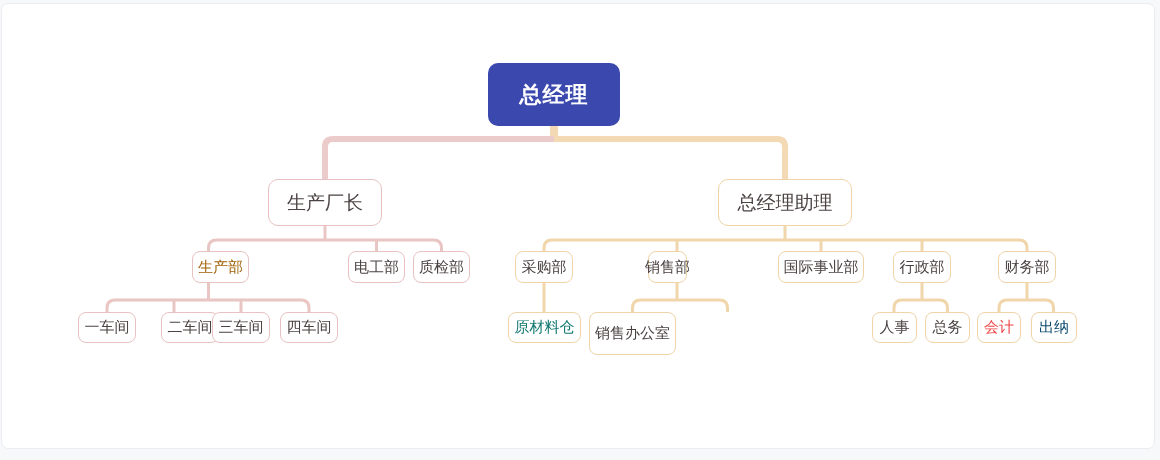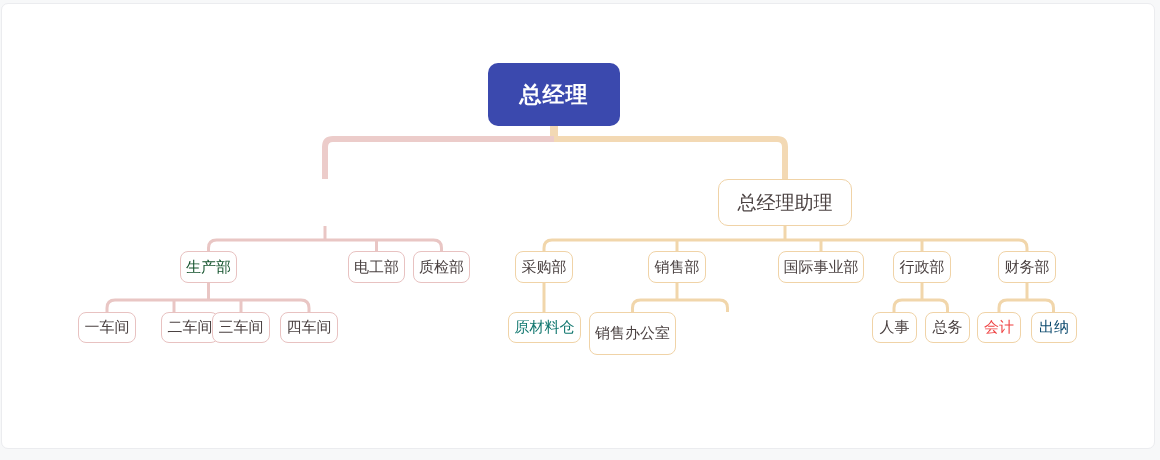--- a/index.html
+++ b/index.html
@@ -93,28 +93,29 @@
     <path d="M677 283 V300" fill="none" stroke-width="3" stroke="#f1d6ab"></path>
     <path d="M632.5 312 V308 Q632.5 300 640.5 300 H719.5 Q727.5 300 727.5 308 V312" fill="none" stroke-width="3" stroke="#f1d6ab"></path>
     <path d="M922 283 V300" fill="none" stroke-width="3" stroke="#f1d6ab"></path>
     <path d="M894 312 V308 Q894 300 902 300 H939.5 Q947.5 300 947.5 308 V312" fill="none" stroke-width="3" stroke="#f1d6ab"></path>
     <path d="M1027 283 V300" fill="none" stroke-width="3" stroke="#f1d6ab"></path>
     <path d="M999 312 V308 Q999 300 1007 300 H1045.5 Q1053.5 300 1053.5 308 V312" fill="none" stroke-width="3" stroke="#f1d6ab"></path>
   </svg>
 
   <div class="node root" style="left: 488px; top: 63px; width: 132px; height: 63px; background: rgb(59, 73, 174); color: rgb(255, 255, 255);">总经理</div>
 
+  <div class="node l2" style="left: 268px; top: 179px; width: 114px; height: 47px; border-color: rgb(232, 194, 193); color: rgb(75, 66, 66);">生产厂长</div>
   <div class="node l2" style="left: 718px; top: 179px; width: 134px; height: 47px; border-color: rgb(240, 211, 167); color: rgb(75, 66, 66);">总经理助理</div>
 
-  <div class="node l3" style="left: 180px; top: 251px; width: 57px; height: 32px; border-color: rgb(232, 194, 193); color: #14532d;">生产部</div>
+  <div class="node l3" style="left: 192px; top: 251px; width: 57px; height: 32px; border-color: rgb(232, 194, 193); color: #a16207;">生产部</div>
   <div class="node l3" style="left: 348px; top: 251px; width: 57px; height: 32px; border-color: rgb(232, 194, 193); color: rgb(75, 66, 66);">电工部</div>
   <div class="node l3" style="left: 413px; top: 251px; width: 57px; height: 32px; border-color: rgb(232, 194, 193); color: rgb(75, 66, 66);">质检部</div>
 
   <div class="node l3" style="left: 515px; top: 251px; width: 58px; height: 32px; border-color: rgb(240, 211, 167); color: rgb(75, 66, 66);">采购部</div>
-  <div class="node l3" style="left: 648px; top: 251px; width: 58px; height: 32px; border-color: rgb(240, 211, 167); color: rgb(75, 66, 66);">销售部</div>
+  <div class="node l3" style="left: 648px; top: 251px; width: 39px; height: 32px; border-color: rgb(240, 211, 167); color: rgb(75, 66, 66);">销售部</div>
   <div class="node l3" style="left: 778px; top: 251px; width: 86px; height: 32px; border-color: rgb(240, 211, 167); color: rgb(75, 66, 66);">国际事业部</div>
   <div class="node l3" style="left: 893px; top: 251px; width: 58px; height: 32px; border-color: rgb(240, 211, 167); color: rgb(75, 66, 66);">行政部</div>
   <div class="node l3" style="left: 998px; top: 251px; width: 58px; height: 32px; border-color: rgb(240, 211, 167); color: rgb(75, 66, 66);">财务部</div>
 
   <div class="node l4" style="left: 78px; top: 312px; width: 58px; height: 31px; border-color: rgb(232, 194, 193); color: rgb(75, 66, 66);">一车间</div>
   <div class="node l4" style="left: 161px; top: 312px; width: 58px; height: 31px; border-color: rgb(232, 194, 193); color: rgb(75, 66, 66);">二车间</div>
   <div class="node l4" style="left: 212px; top: 312px; width: 58px; height: 31px; border-color: rgb(232, 194, 193); color: rgb(75, 66, 66);">三车间</div>
   <div class="node l4" style="left: 280px; top: 312px; width: 58px; height: 31px; border-color: rgb(232, 194, 193); color: rgb(75, 66, 66);">四车间</div>
 
   <div class="node l4" style="left: 508px; top: 312px; width: 73px; height: 31px; border-color: rgb(240, 211, 167); color: #0f766e;">原材料仓</div>

